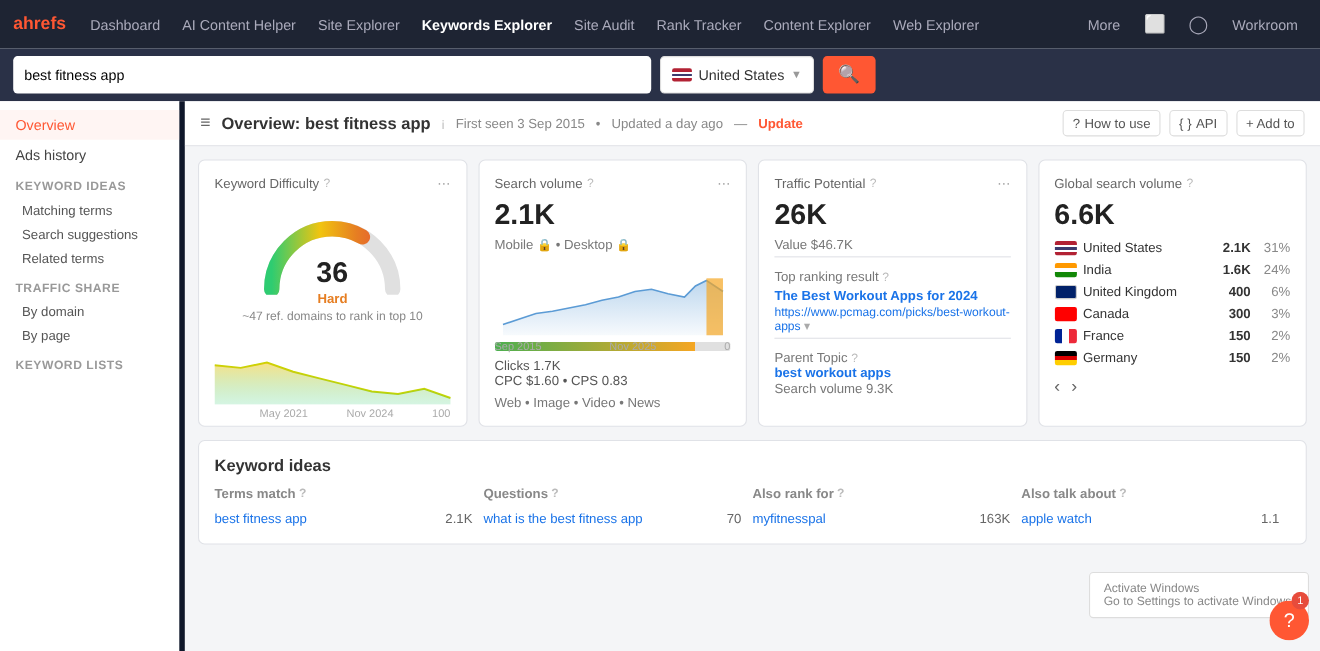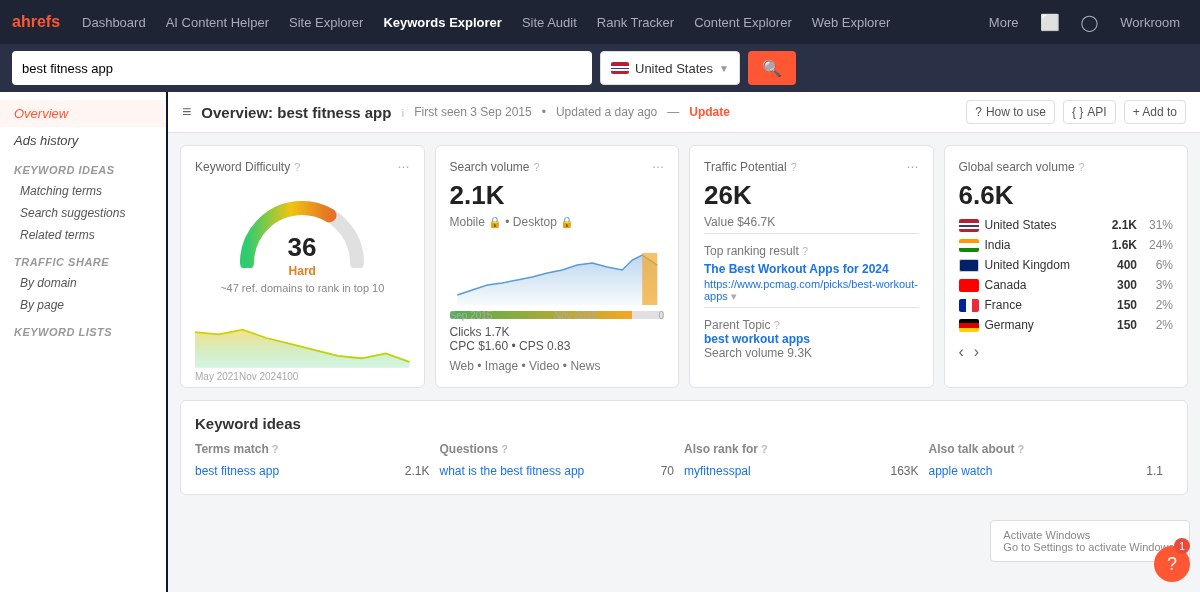--- a/index.html
+++ b/index.html
@@ -19,21 +19,21 @@
     .search-input-wrap { display: flex; align-items: center; background: #fff; border-radius: 4px; flex: 1; max-width: 580px; padding: 0 10px; height: 34px; }
     .search-input { border: none; outline: none; font-size: 13px; width: 100%; }
     .country-btn { background: #fff; border: 1px solid #ddd; border-radius: 4px; padding: 4px 10px; display: flex; align-items: center; gap: 6px; cursor: pointer; height: 34px; font-size: 13px; }
     .flag-us { display: inline-block; width: 18px; height: 12px; background: linear-gradient(180deg, #b22234 0%, #b22234 30%, #fff 30%, #fff 46%, #3c3b6e 46%, #3c3b6e 62%, #fff 62%, #fff 78%, #b22234 78%); border-radius: 2px; }
     .search-btn { background: #ff5733; border: none; border-radius: 4px; padding: 0 14px; height: 34px; color: #fff; font-size: 16px; cursor: pointer; }
 
     
     .main-layout { display: flex; height: calc(592px - 44px - 48px); }
 
     
-    .sidebar { width: 168px; background: #fff; border-right: 2px solid #0f172a; padding: 8px 0; flex-shrink: 0; overflow-y: auto; font-style: italic; }
+    .sidebar { width: 168px; background: #fff; border-right: 5px solid #0f172a; padding: 8px 0; flex-shrink: 0; overflow-y: auto; }
     .sidebar-item { padding: 6px 14px; cursor: pointer; color: #444; font-size: 13px; }
     .sidebar-item.active { color: #ff5733; background: #fff5f3; }
     .sidebar-section { padding: 10px 14px 4px; font-size: 11px; font-weight: 700; color: #999; text-transform: uppercase; letter-spacing: 0.5px; }
     .sidebar-sub { padding: 4px 14px 4px 20px; cursor: pointer; color: #555; font-size: 12px; }
 
     
     .content { flex: 1; overflow-y: auto; padding: 0; }
     .content-header { display: flex; align-items: center; padding: 8px 14px; background: #fff; border-bottom: 1px solid #e0e2e7; gap: 10px; }
     .hamburger { font-size: 16px; cursor: pointer; color: #666; }
     .page-title { font-size: 15px; font-weight: 700; color: #333; }
@@ -238,21 +238,21 @@
           <svg class="sparkline" viewBox="0 0 180 50">
             <defs>
               <linearGradient id="miniGrad" x1="0" y1="0" x2="0" y2="1">
                 <stop offset="0%" style="stop-color:#f1c40f;stop-opacity:0.5"></stop>
                 <stop offset="100%" style="stop-color:#2ecc71;stop-opacity:0.2"></stop>
               </linearGradient>
             </defs>
             <polyline points="0,20 20,22 40,18 60,25 80,30 100,35 120,40 140,42 160,38 180,45" fill="none" stroke="#c8d400" stroke-width="1.5"></polyline>
             <polygon points="0,20 20,22 40,18 60,25 80,30 100,35 120,40 140,42 160,38 180,45 180,50 0,50" fill="url(#miniGrad)"></polygon>
           </svg>
-          <div style="display:flex;font-size:10px;color:#aaa;">
+          <div style="display:flex;justify-content:space-between;font-size:10px;color:#aaa;margin-left:41px;">
             <span>May 2021</span>
             <span>Nov 2024</span>
             <span>100</span>
           </div>
         </div>
       </div>
 
       <div class="card">
         <div class="card-title">
           <span>Search volume</span>

